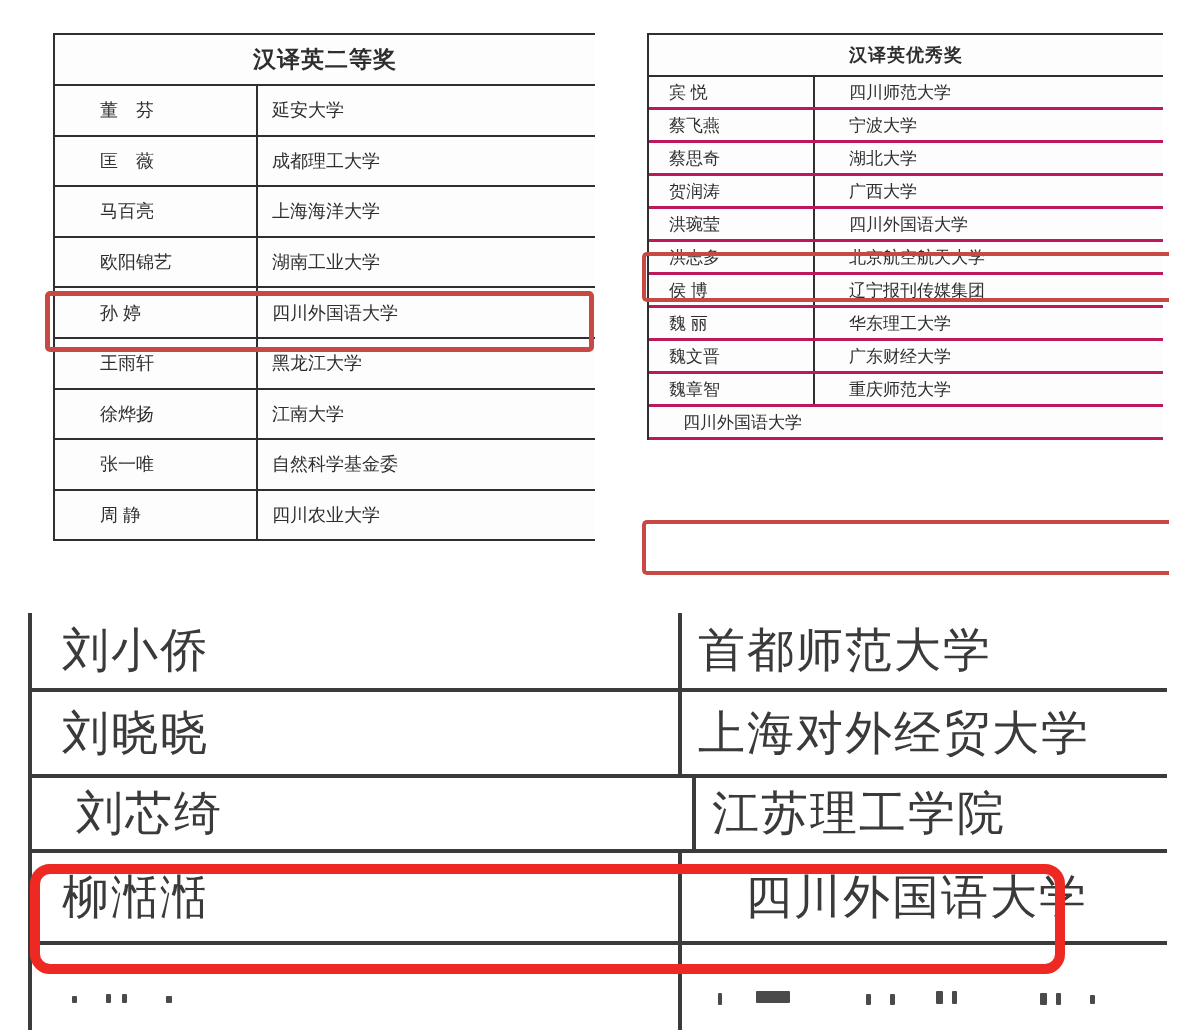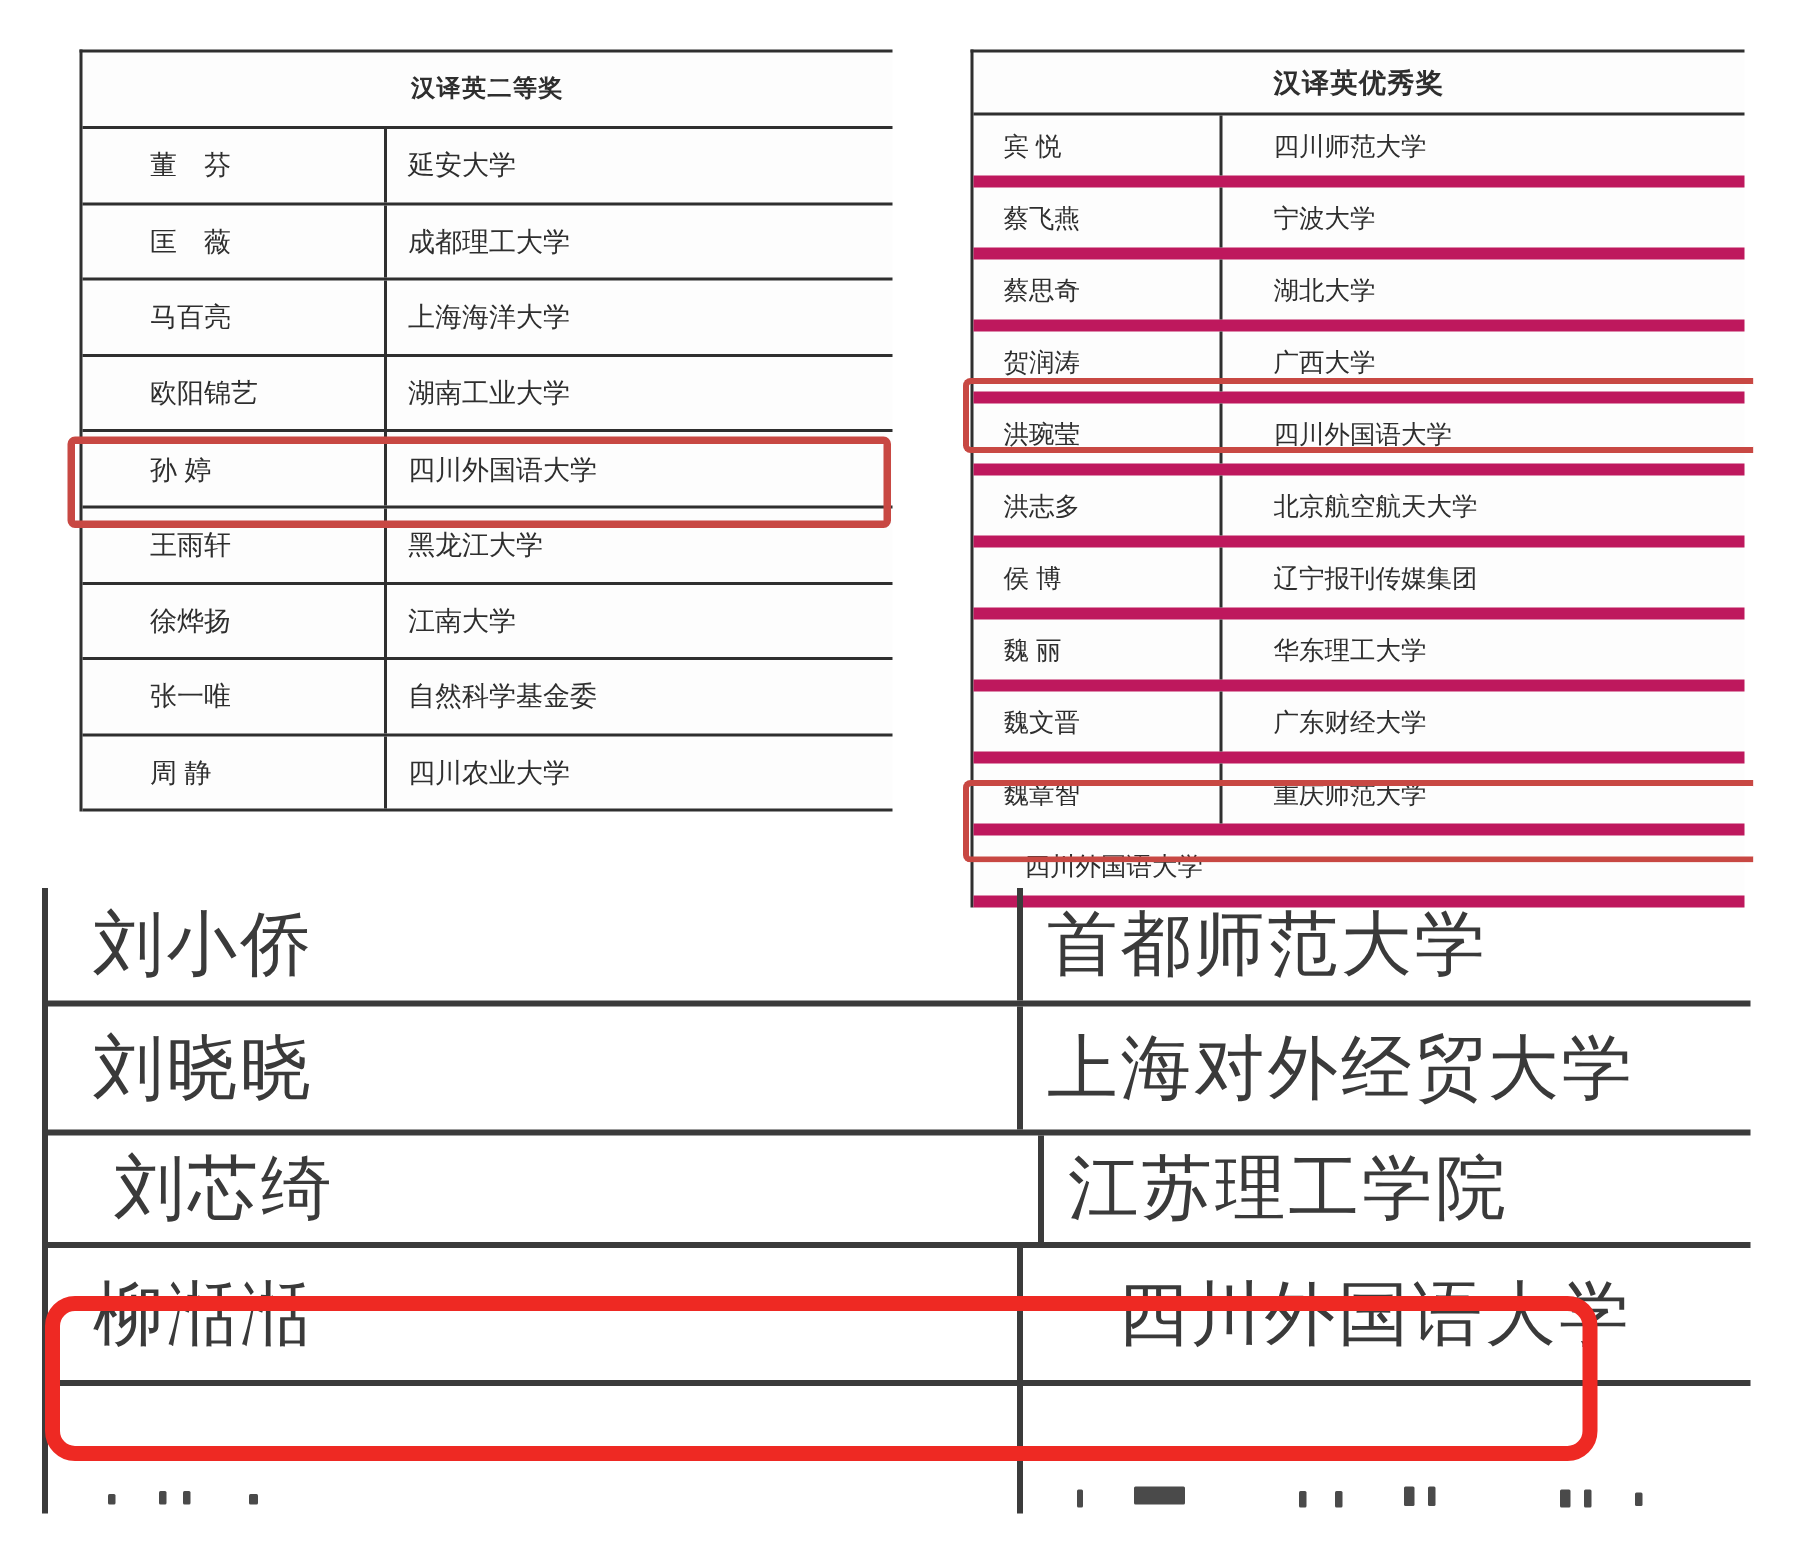--- a/index.html
+++ b/index.html
@@ -10,34 +10,34 @@
   }
   .canvas{position:absolute;inset:0;}
 
   
   .tbl{position:absolute;box-sizing:border-box;background:#fdfdfd;}
   .row{display:flex;box-sizing:border-box;}
   .cn,.co{display:flex;align-items:center;box-sizing:border-box;white-space:nowrap;overflow:hidden;}
 
   
   .t1{left:53px;top:33px;width:542px;border-top:2px solid #2f2f2f;border-left:2px solid #2f2f2f;font-size:18px;}
-  .t1 .hdr{height:49px;border-bottom:2px solid #2f2f2f;display:flex;align-items:center;justify-content:center;font-weight:700;font-size:16px;letter-spacing:1px;}
+  .t1 .hdr{height:49px;border-bottom:2px solid #2f2f2f;display:flex;align-items:center;justify-content:center;font-weight:700;font-size:23px;letter-spacing:1px;}
   .t1 .row{height:50.6px;border-bottom:2px solid #2f2f2f;padding-left:23px;}
   .t1 .cn{width:180px;padding-left:22px;border-right:2px solid #2f2f2f;}
   .t1 .co{flex:1;padding-left:14px;}
 
   
   .t2{left:647px;top:33px;width:516px;border-top:2px solid #2f2f2f;border-left:2px solid #2f2f2f;font-size:17px;}
   .t2 .hdr{height:40px;border-bottom:2px solid #2f2f2f;display:flex;align-items:center;justify-content:center;font-weight:700;font-size:18px;letter-spacing:1px;}
-  .t2 .row{height:48px;border-bottom:8px solid #be185d;}
+  .t2 .row{height:33px;border-bottom:3px solid #be185d;}
   .t2 .cn{width:166px;padding-left:20px;border-right:2px solid #2f2f2f;}
   .t2 .co{flex:1;padding-left:34px;}
 
   
-  .t3{left:28px;top:592px;width:1139px;border-left:4px solid #3b3b3b;background:transparent;
+  .t3{left:28px;top:613px;width:1139px;border-left:4px solid #3b3b3b;background:transparent;
       font-size:47px;color:#3a3a3a;letter-spacing:2px;}
   .t3 .row{border-bottom:4px solid #3b3b3b;}
   .t3 .r1{height:79px;} .t3 .r2{height:86px;} .t3 .r3{height:75px;padding-left:14px;} .t3 .r4{height:92px;gap:47px;}
   .t3 .r5{height:85px;border-bottom:none;}
   .t3 .cn{width:650px;padding-left:30px;border-right:4px solid #3b3b3b;}
   .t3 .co{flex:1;padding-left:16px;}
 
   
   .hl{position:absolute;box-sizing:border-box;pointer-events:none;background:transparent;}
   .hl1{left:45px;top:291px;width:549px;height:61px;border:5px solid #c84843;border-radius:5px;}

